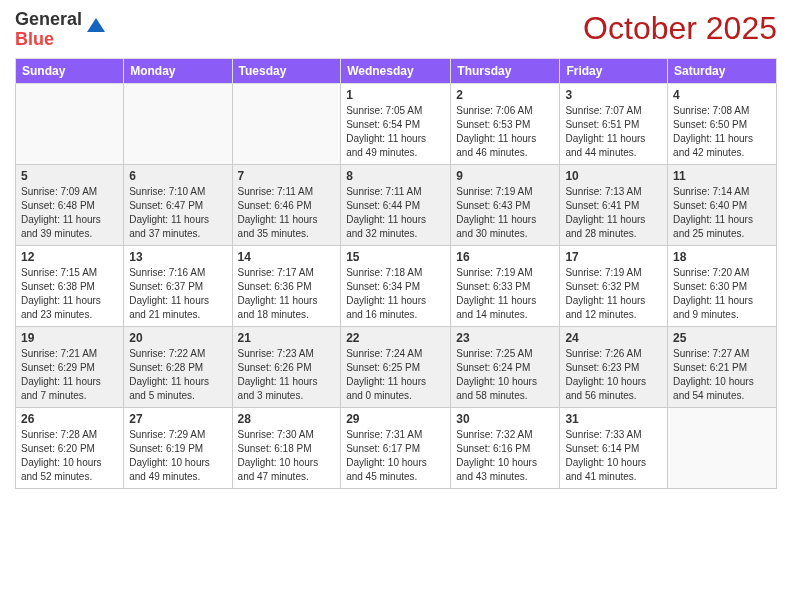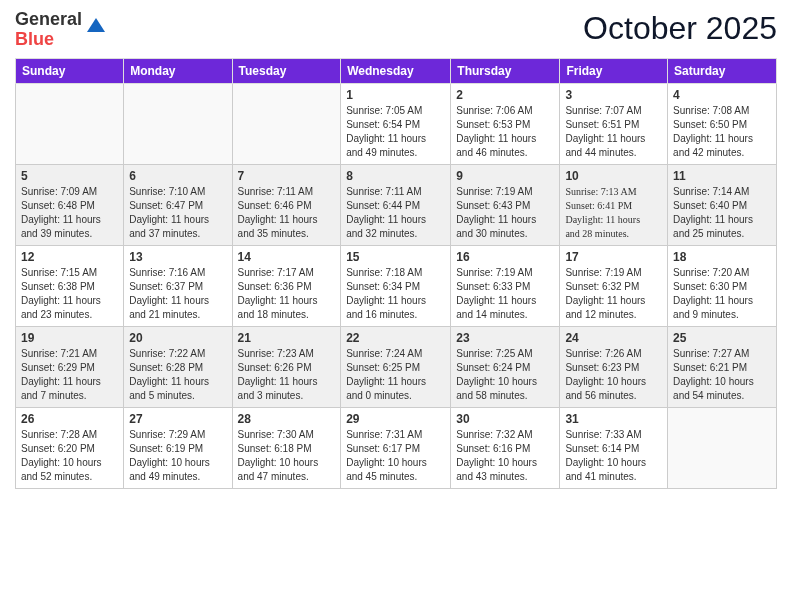--- a/index.html
+++ b/index.html
@@ -41,34 +41,34 @@
       width: 22px;
       height: 22px;
       margin-left: 3px;
       margin-top: -10px;
     }
     .title-block {
       text-align: right;
     }
     .month-title {
       font-size: 32px;
-      color: #0f172a;
+      color: #b91c1c;
       font-weight: normal;
     }
     .location {
       font-size: 14px;
       color: #555;
     }
     .calendar {
       width: 100%;
       border-collapse: collapse;
       font-size: 11px;
     }
     .calendar th {
-      background-color: #6d28d9;
+      background-color: #8b5cf6;
       color: #fff;
       text-align: left;
       padding: 5px 6px;
       font-size: 12px;
       font-weight: bold;
       border: 1px solid #ddd;
     }
     .calendar td {
       border: 1px solid #ccc;
       vertical-align: top;
@@ -191,21 +191,21 @@
           </td>
           <td>
             <div class="day-number">9</div>
             <div class="day-info" style="white-space: pre-line;">Sunrise: 7:19 AM
 Sunset: 6:43 PM
 Daylight: 11 hours
 and 30 minutes.</div>
           </td>
           <td>
             <div class="day-number">10</div>
-            <div class="day-info" style="white-space: pre-line; font-family: Liberation Serif, serif;">Sunrise: 7:13 AM
+            <div class="day-info" style="white-space: pre-line;">Sunrise: 7:13 AM
 Sunset: 6:41 PM
 Daylight: 11 hours
 and 28 minutes.</div>
           </td>
           <td>
             <div class="day-number">11</div>
             <div class="day-info" style="white-space: pre-line;">Sunrise: 7:14 AM
 Sunset: 6:40 PM
 Daylight: 11 hours
 and 25 minutes.</div>

